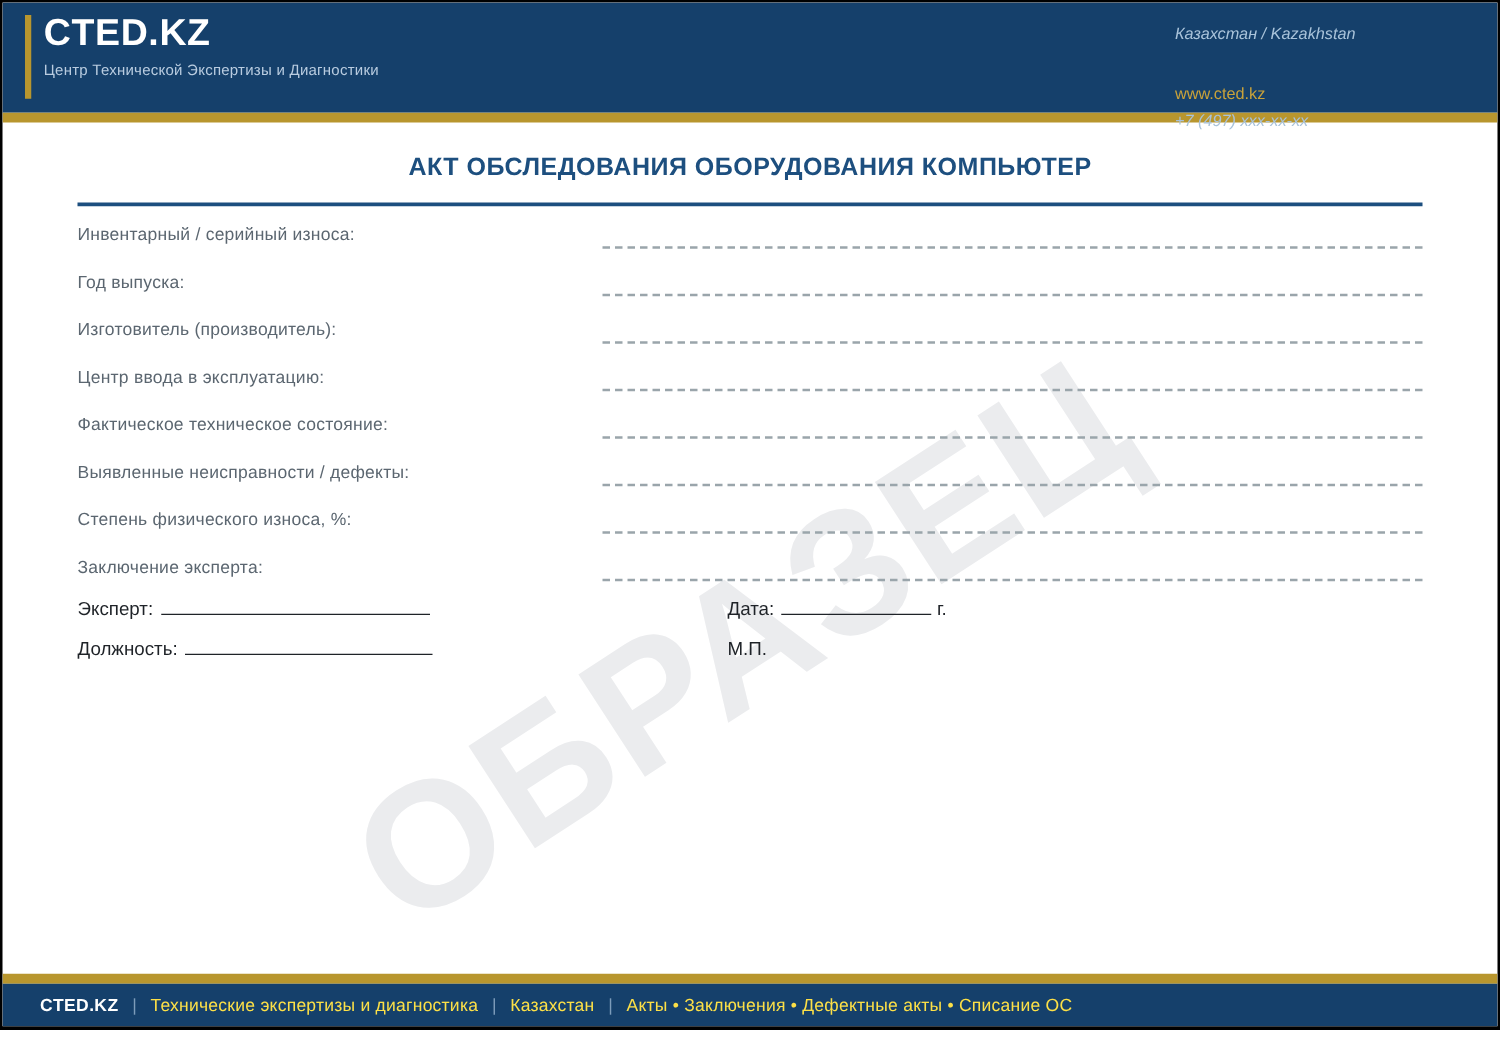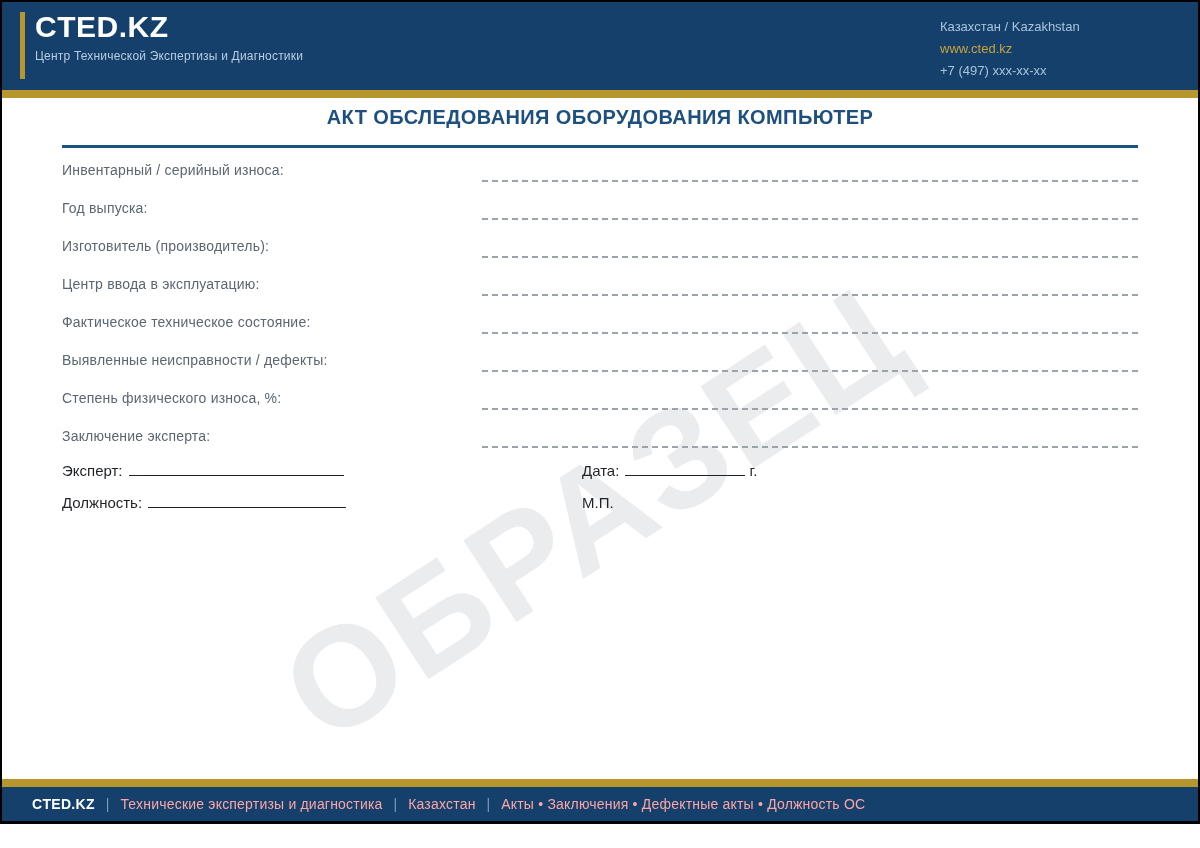--- a/index.html
+++ b/index.html
@@ -24,41 +24,41 @@
   .logo-title {
     color:#ffffff; font-size:30px; font-weight:bold; letter-spacing:0.5px;
     line-height:34px;
   }
   .logo-tagline {
     margin-top:5px; color:#b9cce0; font-size:12px; letter-spacing:0.2px;
   }
   .contact-block {
     position:absolute; left:938px; top:14px; font-size:13px; line-height:22px;
   }
-  .contact-region, .contact-phone { color:#a9c3da; }
-  .contact-site { color:#c9a23a; text-decoration:none; display:block; }
+  .contact-region, .contact-phone { color:#a9c3da;font-style:italic; }
+  .contact-site { color:#c9a23a; text-decoration:none; display:block;margin-top:26px; }
 
   .gold-strip { height:8px; background:#b8962e; }
 
   
   .main { position:relative; height:707px; }
 
   .watermark {
     position:absolute; left:245px; top:358px; width:640px; height:150px;
     text-align:center; line-height:150px;
     font-size:142px; font-weight:bold; letter-spacing:3px;
     color:#ebecee;
     transform:rotate(-33deg);
     pointer-events:none; z-index:0; white-space:nowrap;
   }
 
   .doc-content { position:relative; z-index:1; }
 
   .doc-title {
-    padding-top:7px; text-align:center;
+    padding-top:24px; text-align:center;
     font-size:20px; font-weight:bold; color:#1d4f7f; letter-spacing:0.4px;
     line-height:24px;
   }
   .title-rule { margin:16px 60px 0 60px; height:3px; background:#1d4f7f; }
 
   .fields { margin:6px 60px 0 60px; }
   .field-row { position:relative; height:38px; }
   .field-label {
     position:absolute; left:0; top:8px;
     font-size:14px; color:#5b6670; letter-spacing:0.2px;
@@ -82,21 +82,21 @@
   
   .footer { position:absolute; left:0; right:0; bottom:0; }
   .footer-gold { height:8px; background:#b8962e; }
   .footer-bar {
     height:34px; background:#15406b;
     display:flex; align-items:center; padding-left:30px;
     font-size:14px; white-space:nowrap;
   }
   .footer-brand { color:#ffffff; font-weight:bold; letter-spacing:0.3px; }
   .footer-sep { color:#7d9cba; margin:0 11px; }
-  .footer-item { color:#fca5a5; letter-spacing:0.2px; }
+  .footer-item { color:#fde047; letter-spacing:0.2px; }
 </style>
 </head>
 <body>
 
 <div class="page">
 
   <div class="header">
     <div class="logo-accent"></div>
     <div class="logo-block">
       <div class="logo-title">CTED.KZ</div>
@@ -171,17 +171,17 @@
 
   <div class="footer">
     <div class="footer-gold"></div>
     <div class="footer-bar">
       <span class="footer-brand">CTED.KZ</span>
       <span class="footer-sep">|</span>
       <span class="footer-item">Технические экспертизы и диагностика</span>
       <span class="footer-sep">|</span>
       <span class="footer-item">Казахстан</span>
       <span class="footer-sep">|</span>
-      <span class="footer-item">Акты • Заключения • Дефектные акты • Должность ОС</span>
+      <span class="footer-item">Акты • Заключения • Дефектные акты • Списание ОС</span>
     </div>
   </div>
 
 </div>
 
 </body></html>

